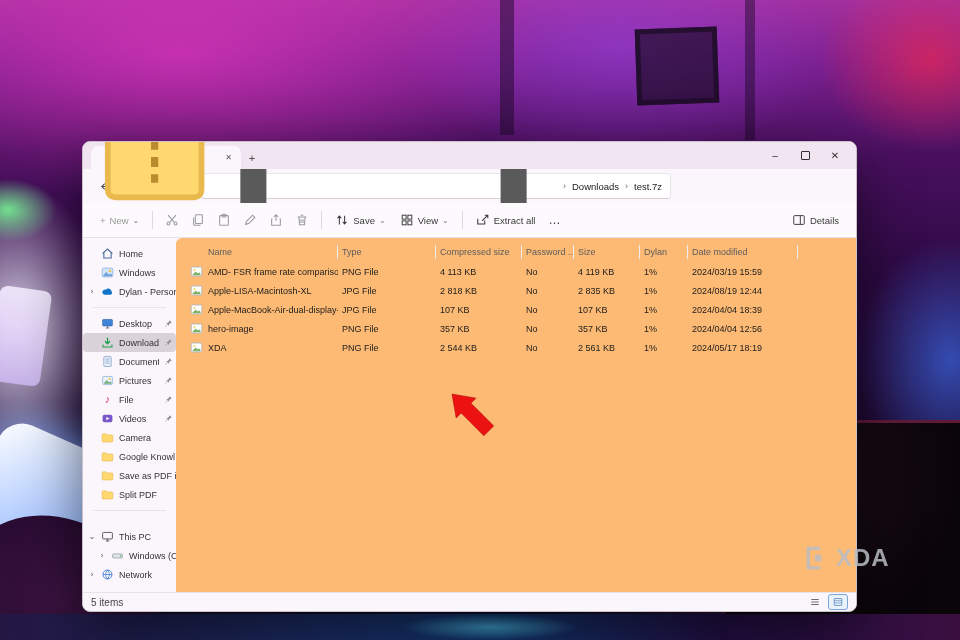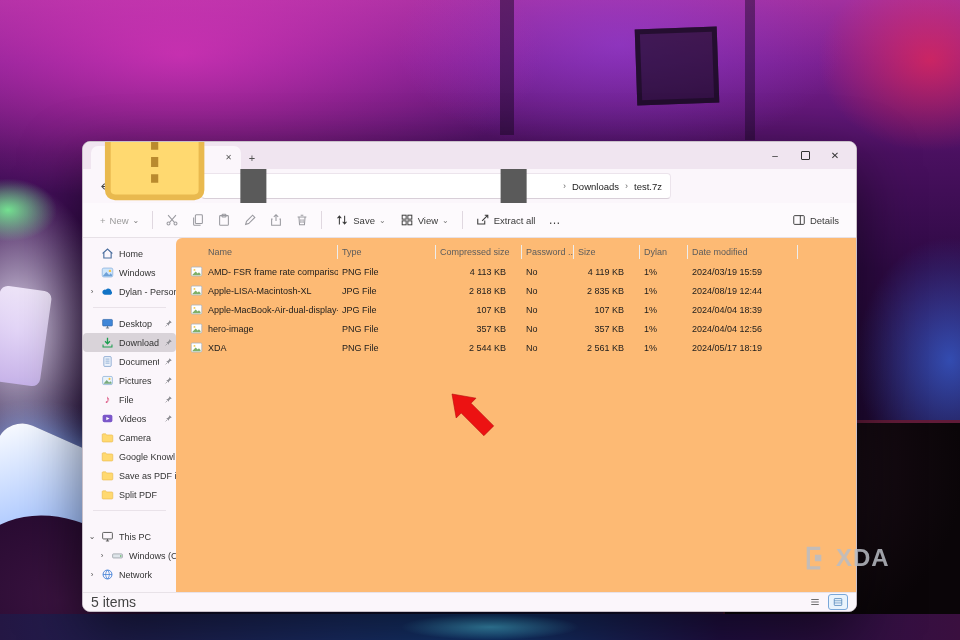--- a/index.html
+++ b/index.html
@@ -92,24 +92,24 @@
   .side-gap{height:10px;}
   
   .filearea{flex:1;background:#fdba74;border-top-left-radius:6px;min-width:0;padding:4px 0 0 12px;display:flex;flex-direction:column;position:relative;}
   .fhead,.frow{display:grid;grid-template-columns:150px 98px 86px 52px 66px 48px 110px;align-items:center;}
   .fhead{height:20px;color:#5c5c5c;font-size:9px;}
   .fhead .hcell{padding-left:4px;border-right:1px solid #ededed;height:14px;line-height:14px;overflow:hidden;white-space:nowrap;}
   .fhead .hcell:first-child{padding-left:20px;}
   .frow{height:19px;font-size:9px;color:#1c1c1c;}
   .fcell{overflow:hidden;white-space:nowrap;padding-left:4px;}
   .fcell.name{display:flex;align-items:center;gap:5px;padding-left:2px;}
-  .fcell.num{text-align:right;padding-right:16px;}
+  .fcell.num{text-align:left;padding-right:16px;}
   .row-ico{width:13px;height:13px;flex:0 0 auto;}
   
-  .statusbar{height:18px;border-top:1px solid #e8e2e8;background:#fbf6fb;display:flex;align-items:center;padding:0 8px;font-size:14px;color:#444;flex:0 0 auto;}
+  .statusbar{height:18px;border-top:1px solid #e8e2e8;background:#fbf6fb;display:flex;align-items:center;padding:0 8px;font-size:10px;color:#444;flex:0 0 auto;}
   .sb-right{margin-left:auto;display:flex;gap:3px;}
   .sb-toggle{width:18px;height:14px;display:flex;align-items:center;justify-content:center;border-radius:3px;border:1px solid transparent;}
   .sb-toggle.active{border-color:#7aa7d9;background:#eaf3fc;}
   .sb-toggle svg{width:10px;height:10px;}
   
   .arrow-anno{position:absolute;left:446px;top:388px;width:56px;height:56px;z-index:5;}
   .watermark{position:absolute;left:804px;top:544px;z-index:4;display:flex;align-items:center;gap:6px;opacity:.85;}
   .watermark .wm-text{font-size:24px;font-weight:700;color:#b9bdc4;letter-spacing:1px;}
   .watermark svg{width:26px;height:26px;}
 </style>

